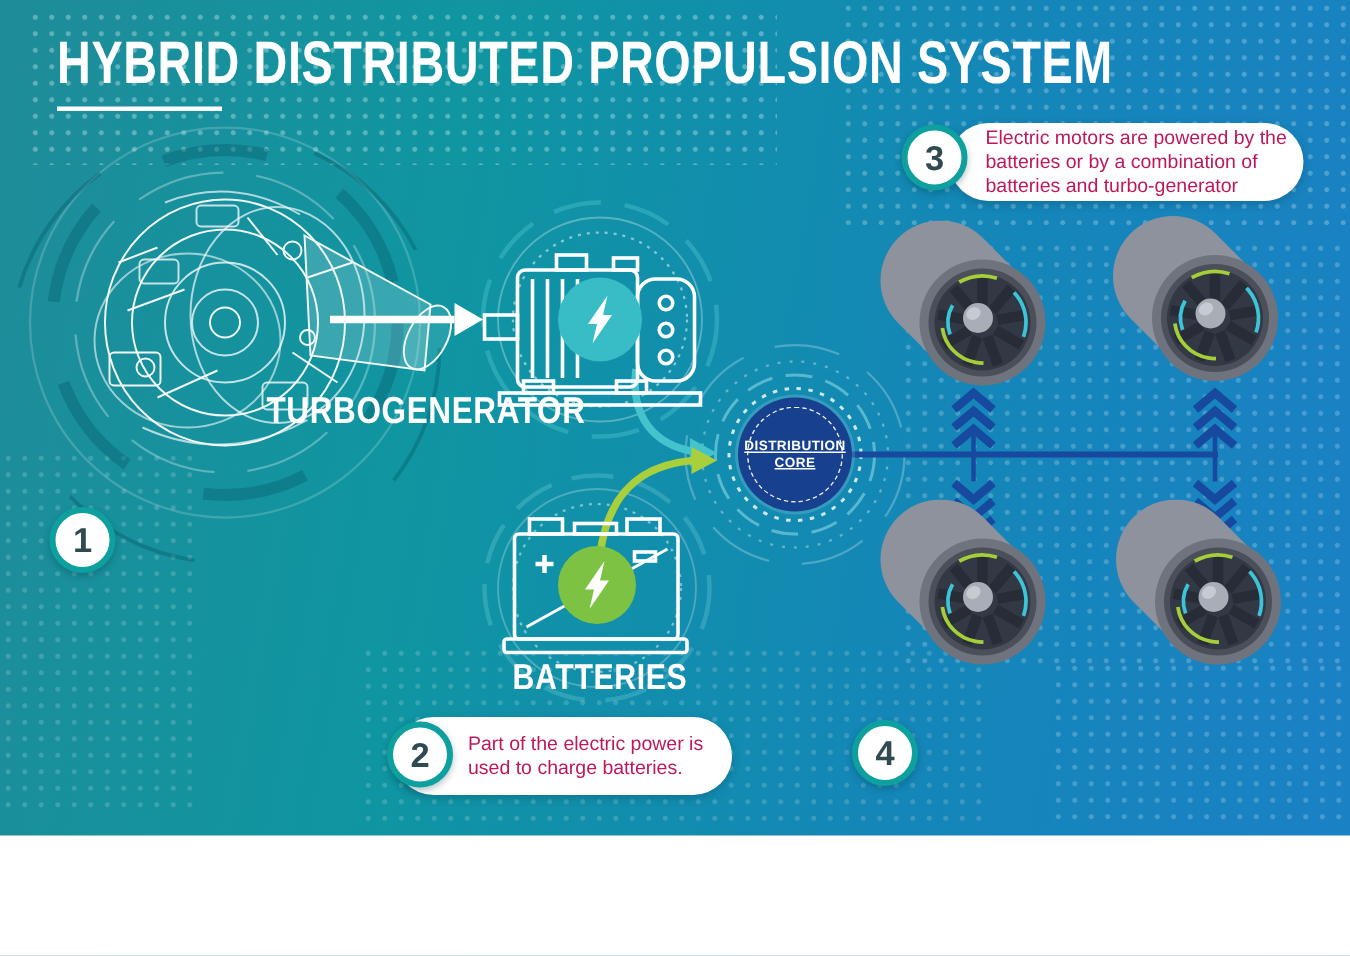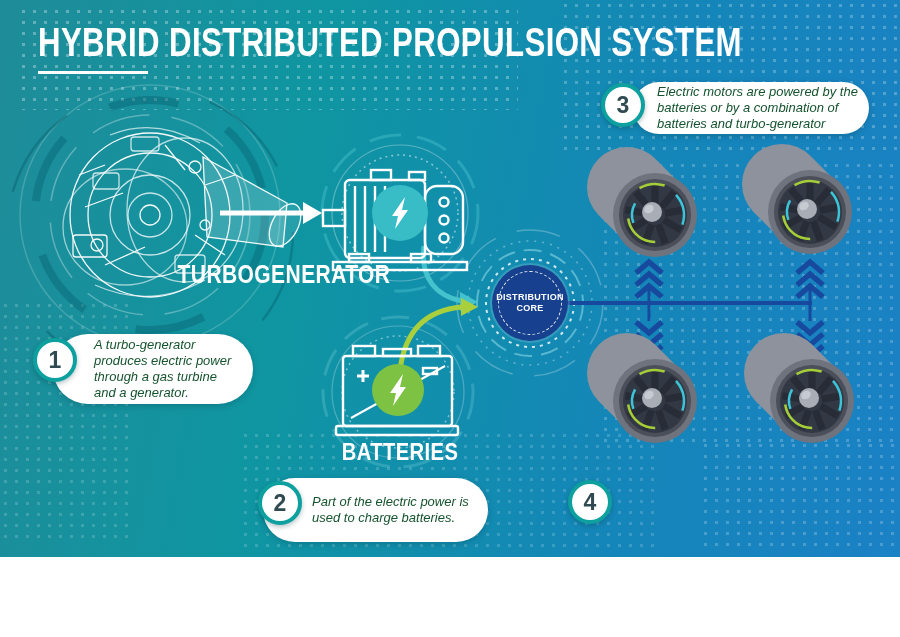--- a/index.html
+++ b/index.html
@@ -15,32 +15,32 @@
          white-space:nowrap;transform:scaleX(.78);transform-origin:left center;letter-spacing:.5px;}
   .title-underline{position:absolute;left:38px;top:71px;width:110px;height:3px;background:#ffffff;}
 
   .comp-label{position:absolute;color:#ffffff;font-weight:700;white-space:nowrap;
               transform:scaleX(.84);transform-origin:center;text-align:center;letter-spacing:.5px;}
   .label-turbo{left:160px;top:260px;width:220px;font-size:25px;}
   .label-batt{left:300px;top:438px;width:200px;font-size:24px;}
 
   .callout-pill{position:absolute;background:#ffffff;border-radius:999px;
                 box-shadow:0 2px 6px rgba(0,50,60,.25);display:flex;align-items:center;
-                color:#14532d;font-size:13px;line-height:1.22;font-style:italic;}
+                color:#be185d;font-size:13px;line-height:1.22;}
   .callout-circle{position:absolute;width:44px;height:44px;border-radius:50%;background:#ffffff;
                   border:4px solid #0da09f;box-sizing:border-box;display:flex;align-items:center;
                   justify-content:center;font-size:23px;font-weight:700;color:#2f4a50;
                   box-shadow:0 2px 5px rgba(0,50,60,.3);}
 
   .core{position:absolute;left:492px;top:265px;width:76px;height:76px;border-radius:50%;
         background:#17418e;display:flex;align-items:center;justify-content:center;
         box-shadow:0 0 0 2px rgba(255,255,255,.15);}
   .core-ring{position:absolute;inset:6px;border:1.5px dashed rgba(255,255,255,.9);border-radius:50%;}
   .core-text{position:relative;color:#ffffff;font-weight:700;font-size:9px;text-align:center;
-             line-height:1.25;letter-spacing:.3px;}
+             line-height:1.25;letter-spacing:.3px;text-decoration:underline;}
 
   .footer{position:absolute;left:0;top:557px;width:900px;height:80px;background:#ffffff;}
 </style>
 </head>
 <body>
 
 <div class="stage">
 
   <div class="dots" style="left:18px;top:6px;width:500px;height:104px;"></div>
   <div class="dots" style="left:560px;top:0;width:340px;height:150px;opacity:.8;"></div>
@@ -293,28 +293,25 @@
   <div class="comp-label label-batt">BATTERIES</div>
 
   <div class="core">
     <div class="core-ring"></div>
     <div class="core-text">
       <div>DISTRIBUTION</div>
       <div>CORE</div>
     </div>
   </div>
 
-  <div class="callout-pill" style="left:53px;top:334px;width:200px;height:70px;padding-left:41px;padding-right:14px;box-sizing:border-box;">
-    <span>A turbo-generator produces electric power through a gas turbine and a generator.</span>
-  </div>
   <div class="callout-circle" style="left:33px;top:338px;">
     <span>1</span>
   </div>
 
-  <div class="callout-pill" style="left:263px;top:478px;width:225px;height:64px;padding-left:49px;padding-right:12px;box-sizing:border-box;justify-content:center;">
+  <div class="callout-pill" style="left:263px;top:478px;width:225px;height:52px;padding-left:49px;padding-right:12px;box-sizing:border-box;justify-content:center;">
     <span>Part of the electric power is used to charge batteries.</span>
   </div>
   <div class="callout-circle" style="left:258px;top:481px;">
     <span>2</span>
   </div>
 
   <div class="callout-pill" style="left:633px;top:82px;width:236px;height:52px;padding-left:24px;padding-right:10px;box-sizing:border-box;">
     <span>Electric motors are powered by the batteries or by a combination of batteries and turbo-generator</span>
   </div>
   <div class="callout-circle" style="left:601px;top:83px;">

